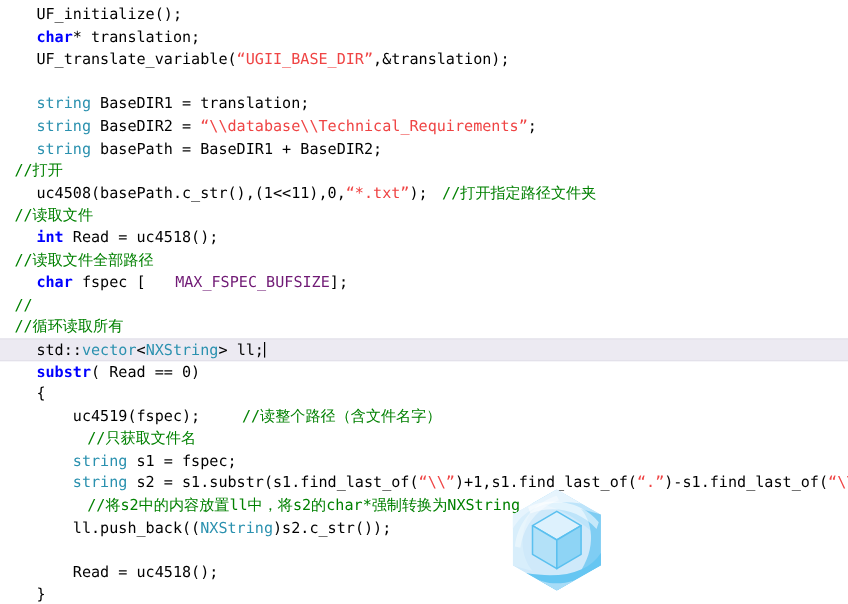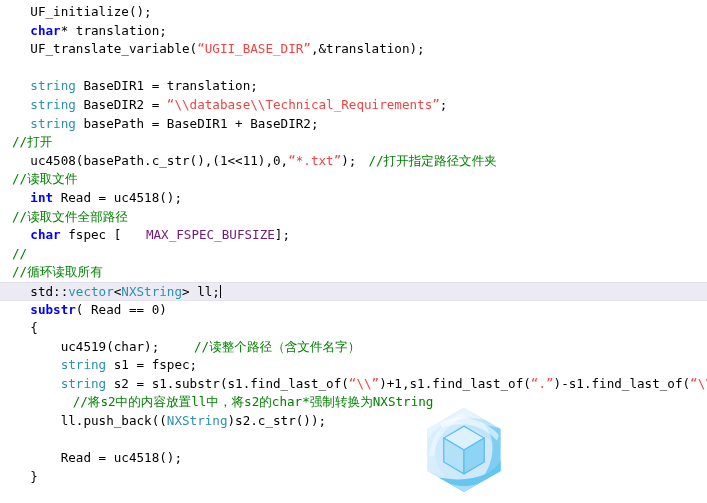--- a/index.html
+++ b/index.html
@@ -102,21 +102,22 @@
       <div class="line"><span class="txt">    </span><span class="txt tok-plain">uc4508(basePath.c_str(),(1&lt;&lt;11),0,</span><span class="txt tok-str">“*.txt”</span><span class="txt tok-plain">);</span><span class="txt tok-cmt">//打开指定路径文件夹</span></div>
       <div class="line"><span class="txt tok-cmt">//读取文件</span></div>
       <div class="line"><span class="txt">    </span><span class="txt tok-kw">int</span><span class="txt tok-plain"> Read = uc4518();</span></div>
       <div class="line"><span class="txt tok-cmt">//读取文件全部路径</span></div>
       <div class="line"><span class="txt">    </span><span class="txt tok-kw">char</span><span class="txt tok-plain"> fspec [ </span><span class="txt tok-macro">MAX_FSPEC_BUFSIZE</span><span class="txt tok-plain">];</span></div>
       <div class="line"><span class="txt tok-cmt">//</span></div>
       <div class="line"><span class="txt tok-cmt">//循环读取所有</span></div>
       <div class="line current"><span class="txt">    </span><span class="txt tok-plain">std::</span><span class="txt tok-type">vector</span><span class="txt tok-plain">&lt;</span><span class="txt tok-type">NXString</span><span class="txt tok-plain">&gt; ll;</span><span class="caret"></span></div>
       <div class="line"><span class="txt">    </span><span class="txt tok-kw">substr</span><span class="txt tok-plain">( Read == 0)</span></div>
       <div class="line"><span class="txt">    </span><span class="txt tok-plain">{</span></div>
-      <div class="line"><span class="txt">        </span><span class="txt tok-plain">uc4519(char);   </span><span class="txt tok-cmt">//读整个路径（含文件名字）</span></div>
+      <div class="line"><span class="txt">        </span><span class="txt tok-plain">uc4519(fspec);   </span><span class="txt tok-cmt">//读整个路径（含文件名字）</span></div>
+      <div class="line"><span class="txt">        </span><span class="txt tok-cmt">//只获取文件名</span></div>
       <div class="line"><span class="txt">        </span><span class="txt tok-type">string</span><span class="txt tok-plain"> s1 = fspec;</span></div>
       <div class="line"><span class="txt">        </span><span class="txt tok-type">string</span><span class="txt tok-plain"> s2 = s1.substr(s1.find_last_of(</span><span class="txt tok-str">“\\”</span><span class="txt tok-plain">)+1,s1.find_last_of(</span><span class="txt tok-str">“.”</span><span class="txt tok-plain">)-s1.find_last_of(</span><span class="txt tok-str">“\\”</span></div>
       <div class="line"><span class="txt">        </span><span class="txt tok-cmt">//将s2中的内容放置ll中，将s2的char*强制转换为NXString</span></div>
       <div class="line"><span class="txt">        </span><span class="txt tok-plain">ll.push_back((</span><span class="txt tok-type">NXString</span><span class="txt tok-plain">)s2.c_str());</span></div>
       <div class="line">&nbsp;</div>
       <div class="line"><span class="txt">        </span><span class="txt tok-plain">Read = uc4518();</span></div>
       <div class="line"><span class="txt">    </span><span class="txt tok-plain">}</span></div>
     </div>
 
   <svg id="watermark" viewBox="0 0 100 100">

